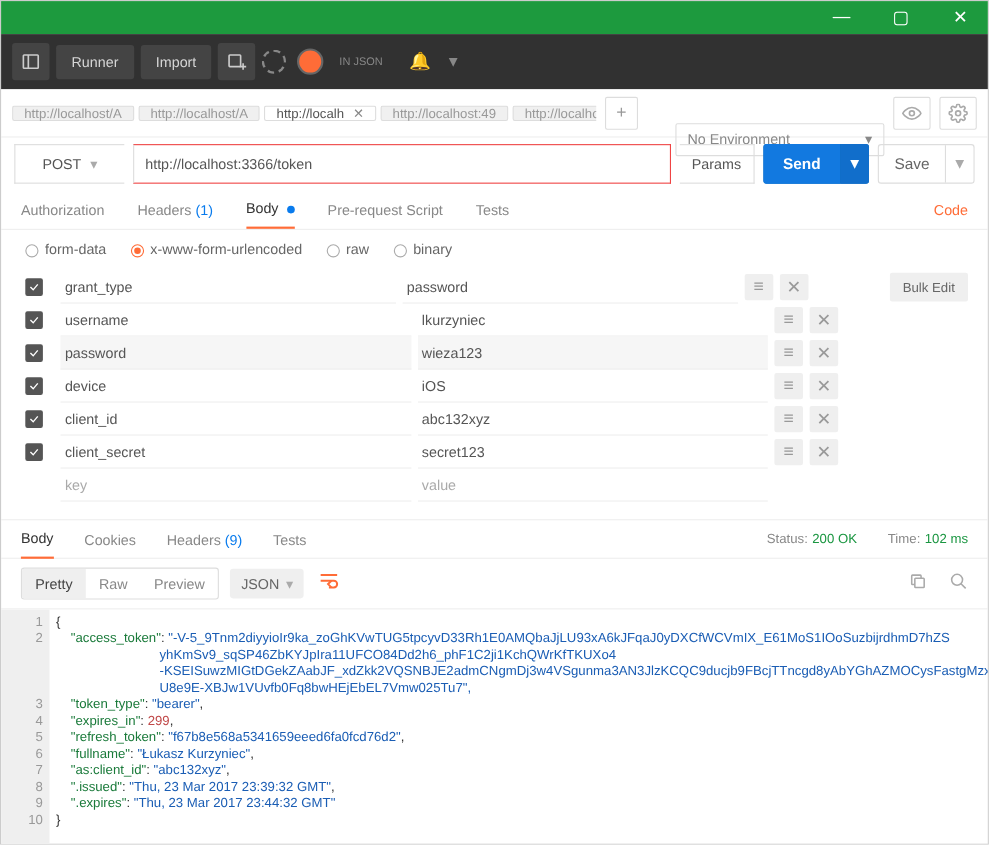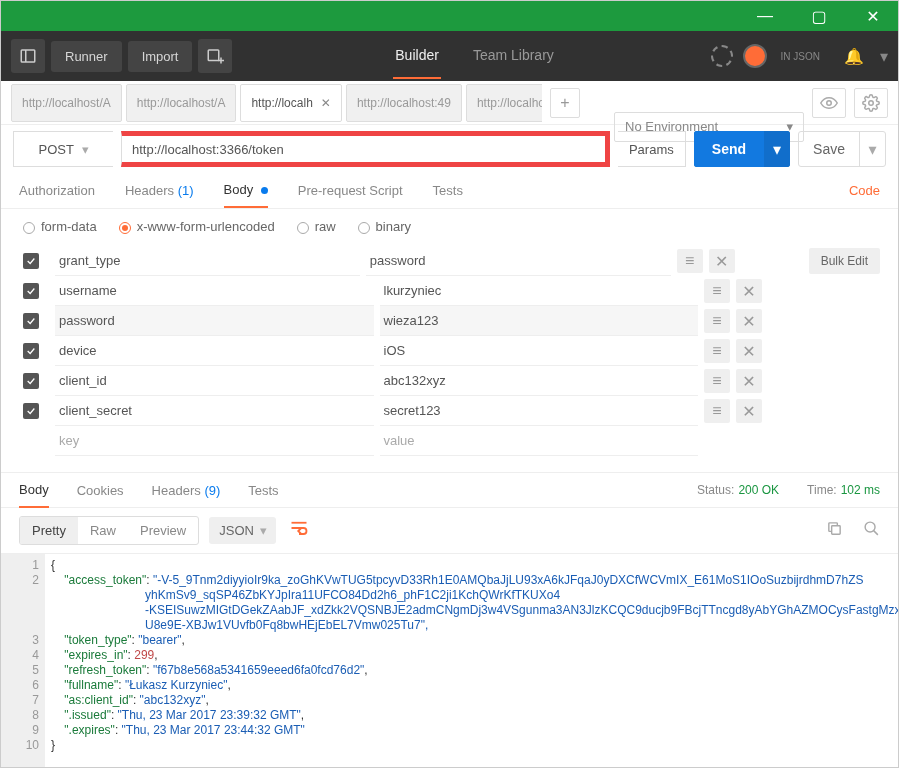--- a/index.html
+++ b/index.html
@@ -16,30 +16,30 @@
   .toolbar .right { display:flex; align-items:center; gap:10px;}
   .sync-badge { width:24px; height:24px; border-radius:50%; background:#ff6c37; border:2px solid #666;}
   .sync-gear { width:22px; height:22px; border:2px dashed #888; border-radius:50%;}
   .sync-text { font-size:10px; color:#888; margin-left:4px;}
   .bell { font-size:16px; color:#aaa; margin-left:14px;}
   .dd { color:#888; margin-left:6px;}
   .plus-box svg, .sq-btn svg { width:18px; height:18px; }
 
   .subbar { height: 44px; display:flex; align-items:center; padding:6px 10px; gap:8px; border-bottom:1px solid #eee;}
   .subbar-left { flex:1; display:flex; align-items:center; gap:4px; overflow:hidden;}
-  .req-tab { height:38px; padding:0 10px; background:#f0f0f0; border:1px solid #ddd; color:#999; font-size:12px; display:flex; align-items:center; border-radius:2px; cursor:pointer; white-space:nowrap;}
+  .req-tab { height:14px; padding:0 10px; background:#f0f0f0; border:1px solid #ddd; color:#999; font-size:12px; display:flex; align-items:center; border-radius:2px; cursor:pointer; white-space:nowrap;}
   .req-tab.active { background:#fff; color:#555;}
   .req-tab .close { margin-left:8px; color:#888;}
   .add-tab { width:30px; height:30px; border:1px solid #ddd; border-radius:2px; display:flex; align-items:center; justify-content:center; color:#999; cursor:pointer;}
   .env-select { width:190px; height:30px; border:1px solid #ddd; border-radius:2px; display:flex; align-items:center; padding:0 10px; color:#888; font-size:13px; justify-content:space-between;margin-top:48px;}
   .env-btn { width:34px; height:30px; border:1px solid #ddd; border-radius:2px; display:flex; align-items:center; justify-content:center; color:#aaa;}
 
   .urlbar { height:48px; display:flex; align-items:center; padding:6px 12px; gap:8px;}
   .method { width:100px; height:36px; border:1px solid #ddd; display:flex; align-items:center; justify-content:center; gap:8px; font-size:13px; color:#555; border-right:none;}
-  .url-input { flex:1; height:36px; border:5px solid #ef4444; border-left:1px solid #ddd; padding:0 10px; font-size:13px; color:#555; display:flex; align-items:center;}
+  .url-input { flex:1; height:36px; border:1px solid #ef4444; border-left:1px solid #ddd; padding:0 10px; font-size:13px; color:#555; display:flex; align-items:center;}
   .params-btn { width:68px; height:36px; border:1px solid #ddd; border-left:none; display:flex; align-items:center; justify-content:center; font-size:13px; color:#555;}
   .send-btn { height:36px; background:#0f6ab4; color:#fff; display:flex; align-items:center; border-radius:3px;}
   .send-btn .main { padding:0 18px; background:#1279e0; border-radius:3px 0 0 3px; height:100%; display:flex; align-items:center; font-size:14px; font-weight:600;}
   .send-btn .dd-part { width:26px; display:flex; align-items:center; justify-content:center; height:100%; background:#116ecb; border-radius:0 3px 3px 0;}
   .save-btn { height:36px; border:1px solid #ddd; display:flex; align-items:center; border-radius:3px;}
   .save-btn .main { padding:0 14px; font-size:14px; color:#666; height:100%; display:flex; align-items:center;}
   .save-btn .dd-part { width:26px; display:flex; align-items:center; justify-content:center; border-left:1px solid #ddd; height:100%;}
 
   .req-tabs { display:flex; align-items:center; gap:30px; padding:0 18px; border-bottom:1px solid #eee; height:36px; font-size:13px;}
   .req-tabs .tab { color:#888; padding:9px 0; cursor:pointer;text-align:center;}
@@ -112,24 +112,20 @@
         </svg>
     </div>
     <div class="txt-btn">Runner</div>
     <div class="txt-btn">Import</div>
     <div class="sq-btn">
       <svg viewBox="0 0 24 24" fill="none" stroke="#ccc" stroke-width="2">
           <rect x="3" y="4" width="14" height="14" rx="1"></rect>
           <line x1="20" y1="14" x2="20" y2="22"></line>
           <line x1="16" y1="18" x2="24" y2="18"></line>
         </svg>
-    </div>
-    <div class="center">
-      <span class="active">Builder</span>
-      <span>Team Library</span>
     </div>
     <div class="right">
       <div class="sync-gear"></div>
       <div class="sync-badge"></div>
       <span class="sync-text">IN JSON</span>
       <span class="bell">🔔</span>
       <span class="dd">▾</span>
     </div>
   </div>
 

